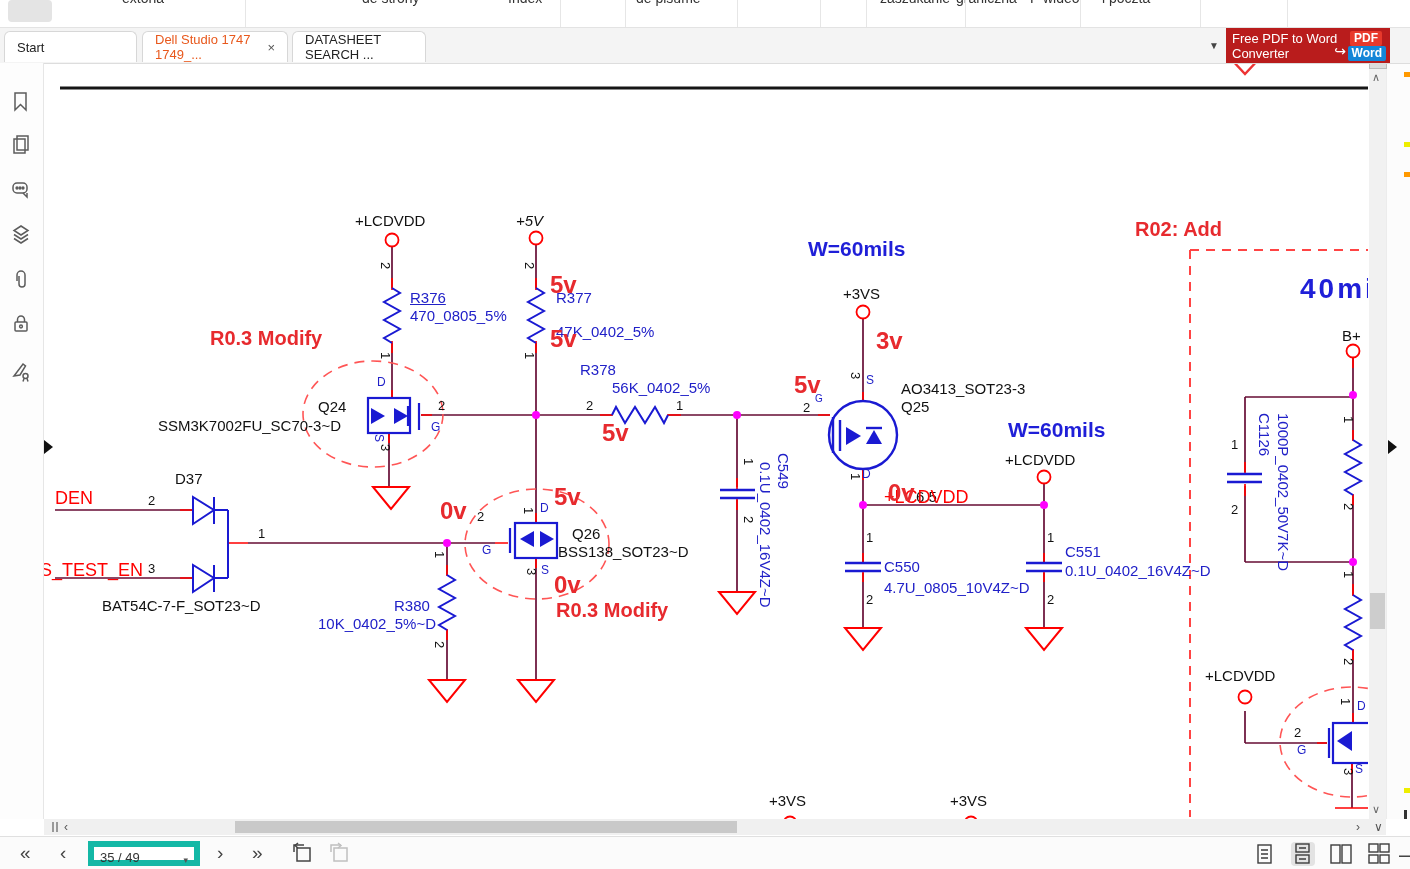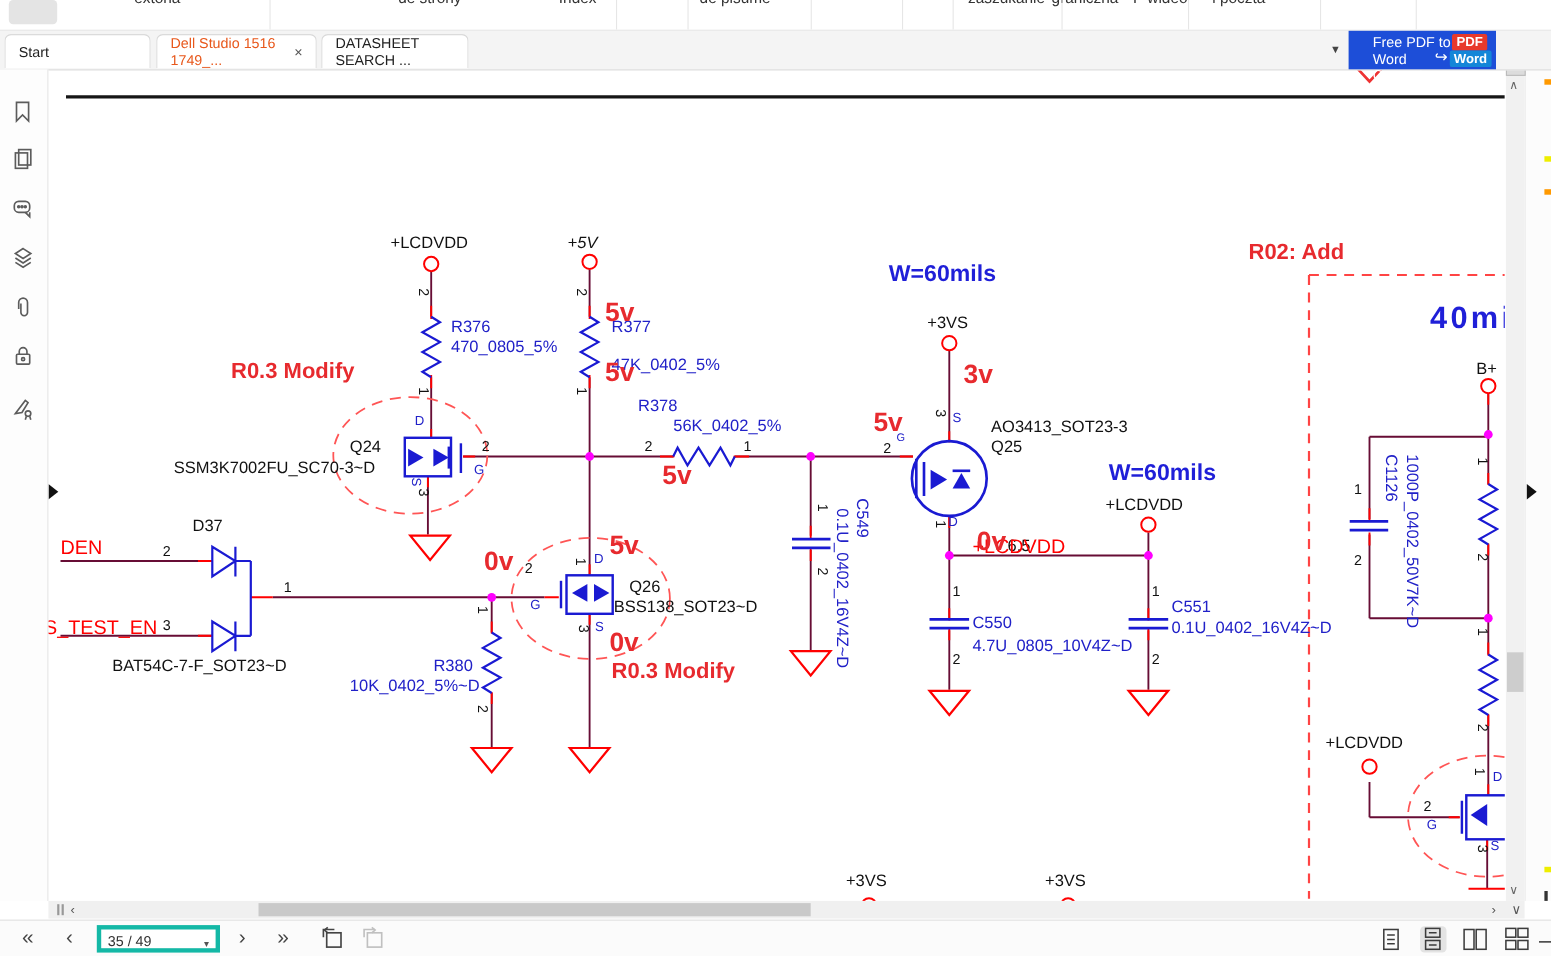--- a/index.html
+++ b/index.html
@@ -12,22 +12,22 @@
   .mfrag{position:absolute;top:-10px;color:#333;font-size:14px;white-space:pre;}
   .msep{position:absolute;top:0;width:1px;height:27px;background:#e6e6e6;}
   
   #tabbar{position:absolute;left:0;top:28px;width:1410px;height:35px;background:#f4f4f4;
           border-bottom:1px solid #ddd;z-index:10;}
   .tab{position:absolute;top:3px;height:31px;background:#fff;border:1px solid #d7d7d7;border-bottom:none;
        border-radius:6px 6px 0 0;font-size:13px;color:#222;display:flex;align-items:center;padding:0 12px;box-sizing:border-box;}
   #tab-doc span.title{color:#e8581c;}
   #tab-doc .close{margin-left:8px;color:#555;font-size:13px;}
   #tab-caret{position:absolute;top:12px;left:1209px;color:#444;font-size:10px;}
-  #ad{position:absolute;left:1226px;top:0;width:134px;height:35px;background:#1d4ed8;color:#fff;
-      font-size:13px;line-height:15px;padding:3px 22px;box-sizing:border-box;}
+  #ad{position:absolute;left:1226px;top:0;width:164px;height:35px;background:#b91c1c;color:#fff;
+      font-size:13px;line-height:15px;padding:3px 6px;box-sizing:border-box;}
   #ad .badge{position:absolute;font-size:12px;font-weight:bold;padding:0 4px;border-radius:2px;}
   #ad .pdf{right:8px;top:3px;background:#e8392b;}
   #ad .word{right:4px;top:18px;background:#1486d8;}
   #ad .arr{position:absolute;right:44px;top:16px;font-size:14px;}
   
   #sidebar{position:absolute;left:0;top:63px;width:43px;height:756px;background:#fdfdfd;
            border-right:1px solid #e6e6e6;z-index:10;}
   .sbicon{position:absolute;left:9px;width:26px;height:26px;}
   .sbicon svg{stroke:#5c5c5c;fill:none;stroke-width:1.5;}
   
@@ -58,21 +58,21 @@
   #hscroll{position:absolute;left:44px;top:819px;width:1342px;height:16px;background:#f0f0f0;z-index:6;}
   #hscroll .thumb{position:absolute;left:191px;top:2px;width:502px;height:12px;background:#c9c9c9;}
   #hscroll .tick{position:absolute;top:3px;width:2px;height:10px;background:#999;}
   #hscroll .arr{position:absolute;top:1px;color:#555;font-size:12px;}
   .expander{position:absolute;width:0;height:0;border-top:7px solid transparent;border-bottom:7px solid transparent;
             border-left:9px solid #111;z-index:9;}
   
   #statusbar{position:absolute;left:0;top:836px;width:1410px;height:33px;background:#fbfbfb;
              border-top:1px solid #e0e0e0;z-index:10;}
   .sbtn{position:absolute;color:#444;font-size:19px;top:5px;}
-  #pagebox{position:absolute;left:88px;top:4px;width:112px;height:25px;border:4px solid #14b8a6;background:#fff;
+  #pagebox{position:absolute;left:88px;top:4px;width:112px;height:25px;border:6px solid #14b8a6;background:#fff;
            font-size:13px;color:#333;padding:3px 6px;box-sizing:border-box;}
   #pagebox .caret{position:absolute;right:6px;top:8px;font-size:9px;color:#555;}
   .viconsvg{position:absolute;top:5px;}
   .sel{background:#e3e3e3;border-radius:4px;}
 </style>
 </head>
 <body>
 
 <div id="app">
 
@@ -208,21 +208,21 @@
         <div class="st k" style="left: 950px; top: 793px;">+3VS</div>
         <div class="st k" style="left: 916px; top: 453px; margin-top: 36px;">6.5</div>
         <div class="st k" style="left: 318px; top: 399px;">Q24</div>
         <div class="st k" style="left: 158px; top: 418px;">SSM3K7002FU_SC70-3~D</div>
         <div class="st k" style="left: 175px; top: 471px;">D37</div>
         <div class="st k" style="left: 102px; top: 598px;">BAT54C-7-F_SOT23~D</div>
         <div class="st k" style="left: 572px; top: 526px;">Q26</div>
         <div class="st k" style="left: 558px; top: 544px;">BSS138_SOT23~D</div>
         <div class="st k" style="left: 901px; top: 381px;">AO3413_SOT23-3</div>
         <div class="st k" style="left: 901px; top: 399px;">Q25</div>
-        <div class="st b" style="left: 410px; top: 290px;">R376</div>
+        <div class="st b" style="left: 410px; top: 290px; text-decoration: underline;">R376</div>
         <div class="st b" style="left: 410px; top: 308px;">470_0805_5%</div>
         <div class="st b" style="left: 556px; top: 290px;">R377</div>
         <div class="st b" style="left: 556px; top: 308px; margin-top: 16px;">47K_0402_5%</div>
         <div class="st b" style="left: 580px; top: 362px;">R378</div>
         <div class="st b" style="left: 612px; top: 380px;">56K_0402_5%</div>
         <div class="st b" style="left: 394px; top: 598px;">R380</div>
         <div class="st b" style="left: 318px; top: 616px;">10K_0402_5%~D</div>
         <div class="st b" style="left: 884px; top: 559px;">C550</div>
         <div class="st b" style="left: 884px; top: 580px;">4.7U_0805_10V4Z~D</div>
         <div class="st b" style="left: 1065px; top: 544px;">C551</div>
@@ -328,21 +328,21 @@
       <div class="msep" style="left:1080px"></div>
     <div class="msep" style="left:1200px"></div>
       <div class="msep" style="left:1287px"></div>
   </div>
 
   <div id="tabbar">
     <div class="tab" style="left:4px;width:133px">
       <span>Start</span>
     </div>
     <div class="tab" id="tab-doc" style="left:142px;width:146px">
-      <span class="title">Dell Studio 1516 1749_...</span>
+      <span class="title">Dell Studio 1747 1749_...</span>
       <span class="close">×</span>
     </div>
     <div class="tab" style="left:292px;width:134px">
       <span>DATASHEET SEARCH ...</span>
     </div>
     <div id="tab-caret">▼</div>
     <div id="ad">
       <div>Free PDF to Word</div>
       <div>Converter</div>
       <span class="badge pdf">PDF</span>

